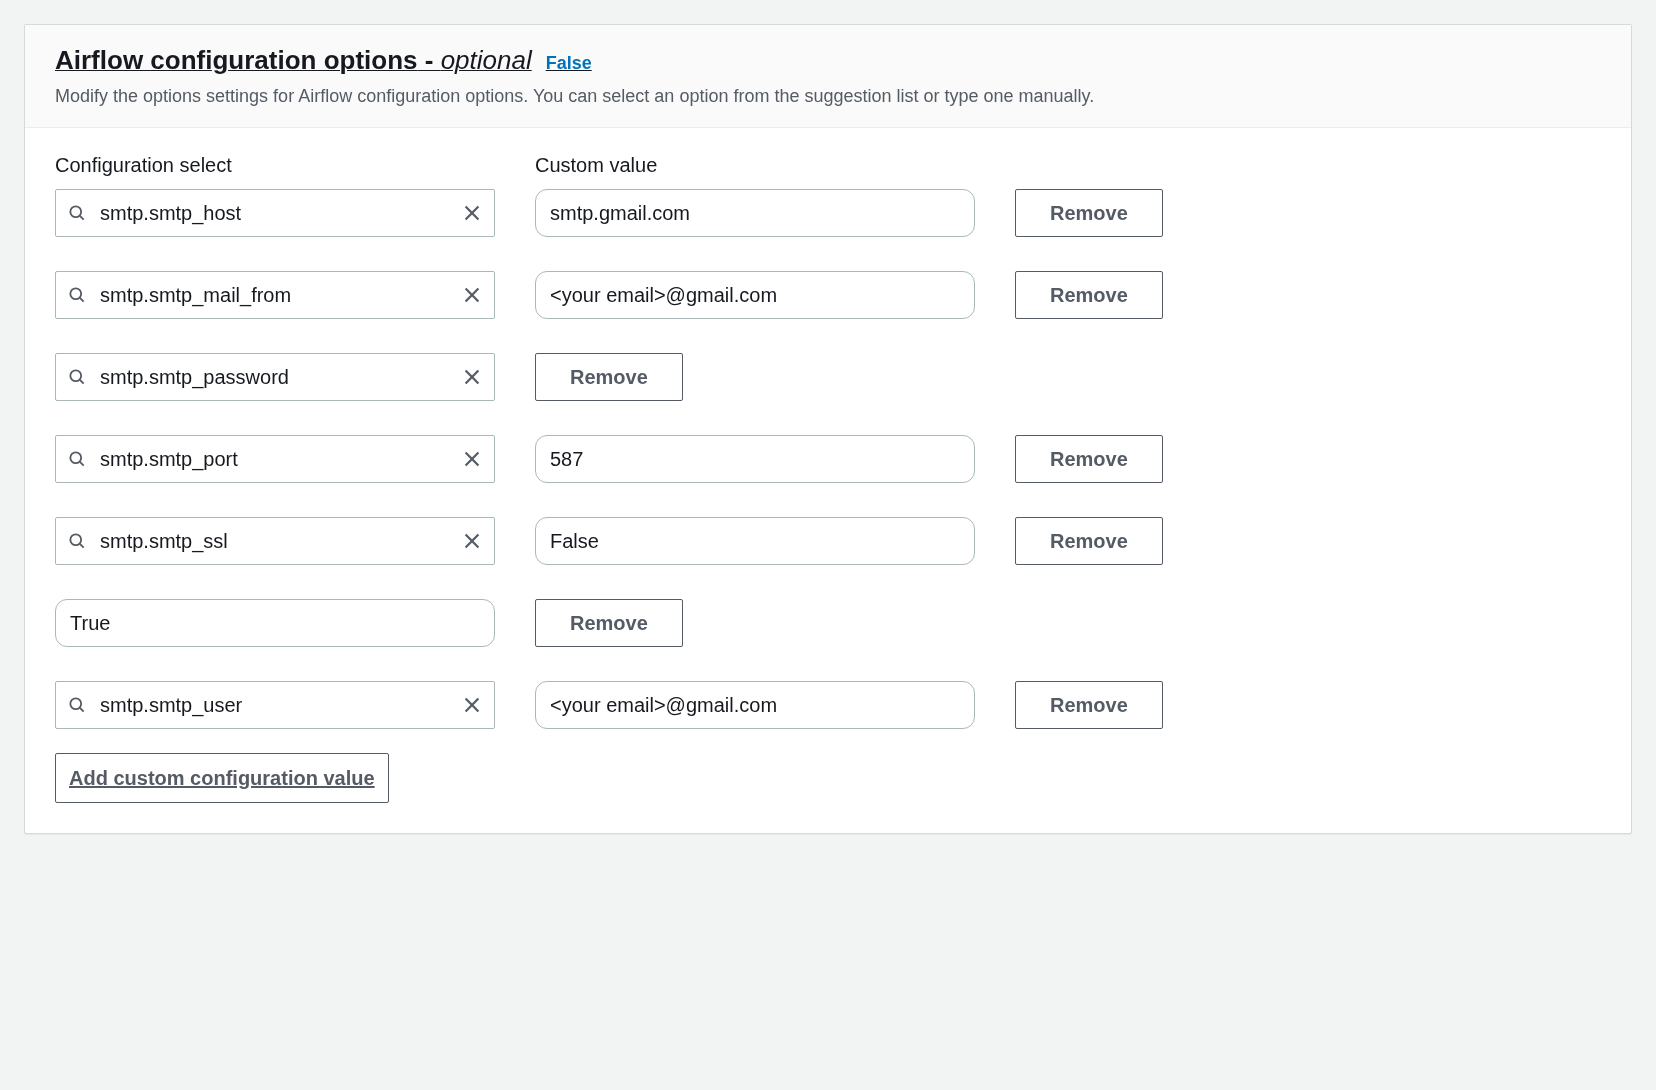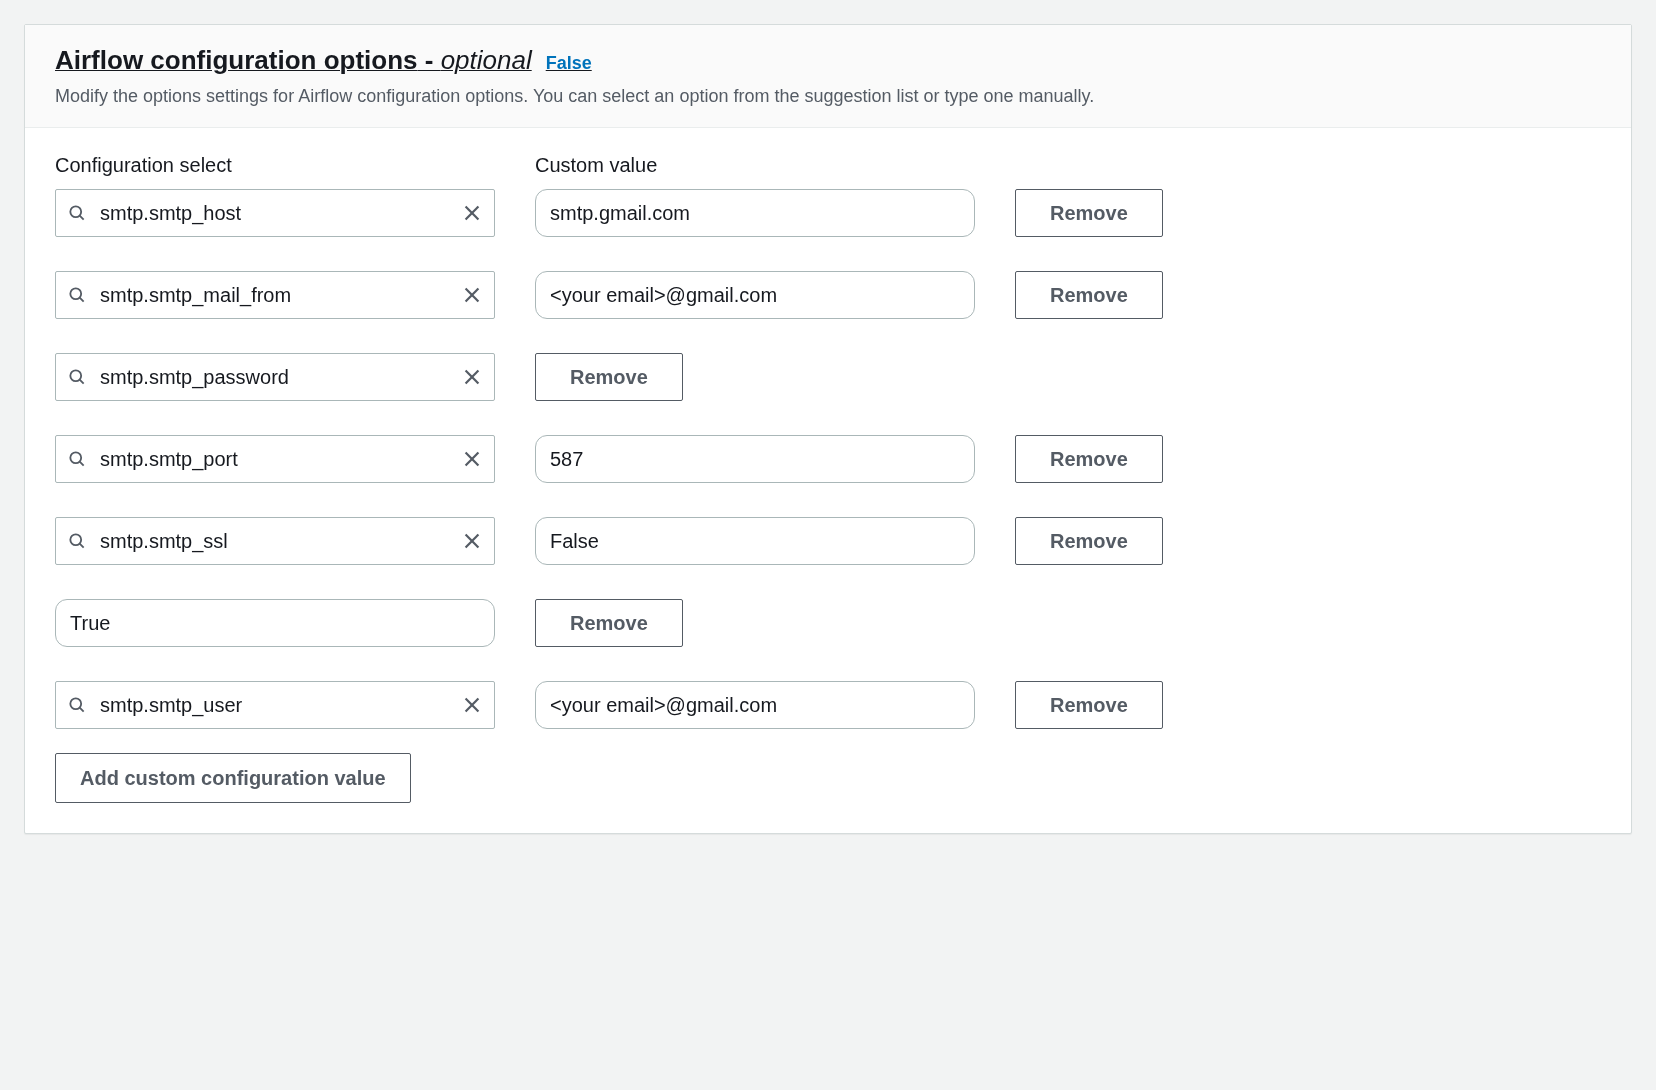--- a/index.html
+++ b/index.html
@@ -120,28 +120,29 @@
       border: 1px solid #545b64;
       border-radius: 2px;
       background: #ffffff;
       font-size: 20px;
       font-weight: 700;
       color: #545b64;
       cursor: pointer;
     }
     .add-btn {
       height: 50px;
-      padding: 0 24px;
+      padding: 0 13px;
       border: 1px solid #545b64;
       border-radius: 2px;
       background: #ffffff;
       font-size: 20px;
       font-weight: 700;
       color: #545b64;
       cursor: pointer;
+      text-decoration: underline;
     }
   </style>
 </head>
 <body>
 
 <div class="panel">
   <div class="panel-header">
     <div class="title-row">
       <span>
         <span class="title-main">Airflow configuration options</span><span class="title-main"> - </span><span class="title-optional">optional</span>

